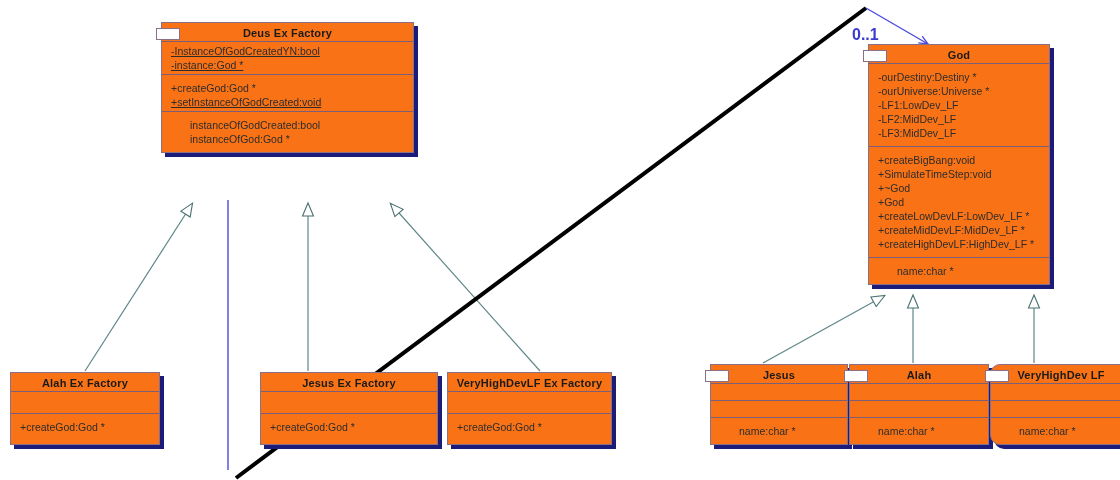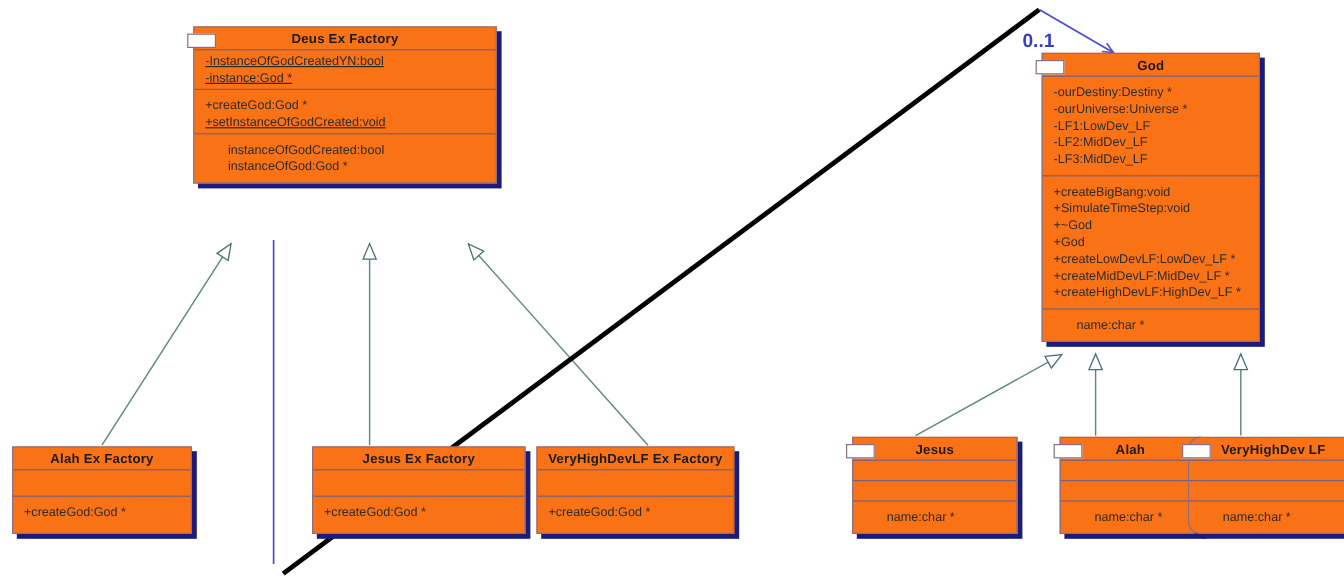--- a/index.html
+++ b/index.html
@@ -74,21 +74,21 @@
 
   
   #deus-ex-factory { left: 161px; top: 22px;  width: 253px; }
   #god             { left: 868px; top: 44px;  width: 182px; }
 
   #alah-ex-factory          { left: 10px;  top: 372px; width: 150px; }
   #jesus-ex-factory         { left: 260px; top: 372px; width: 178px; }
   #veryhighdevlf-ex-factory { left: 447px; top: 372px; width: 165px; }
 
   #jesus-class        { left: 695px; top: 364px; width: 138px; margin-left: 15px; }
-  #alah-class         { left: 849px; top: 364px; width: 118px; margin-left: 34px; }
+  #alah-class         { left: 849px; top: 364px; width: 140px; }
   #veryhighdevlf-class{ left: 990px; top: 364px; width: 142px; border-radius: 10px; }
 
   .blank-comp { height: 22px; }
   .blank-comp-sm { height: 17px; }
 
   .mult-label {
     position: absolute;
     font-size: 16px;
     font-weight: bold;
     color: #3a3ad0;

